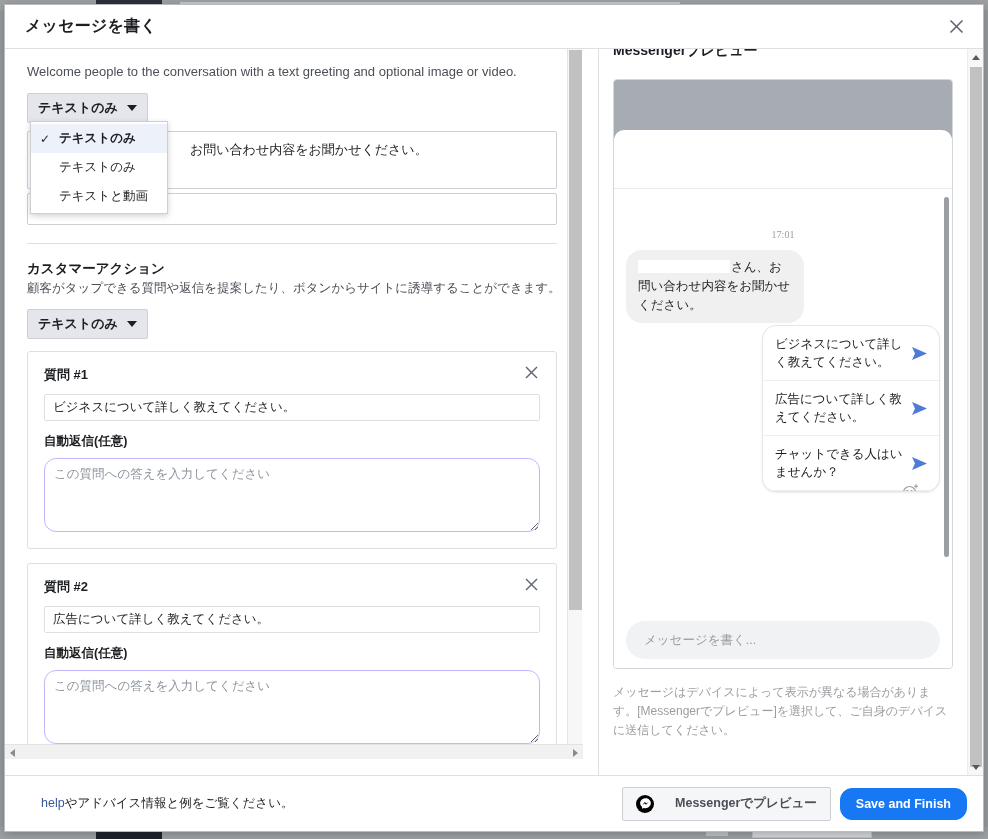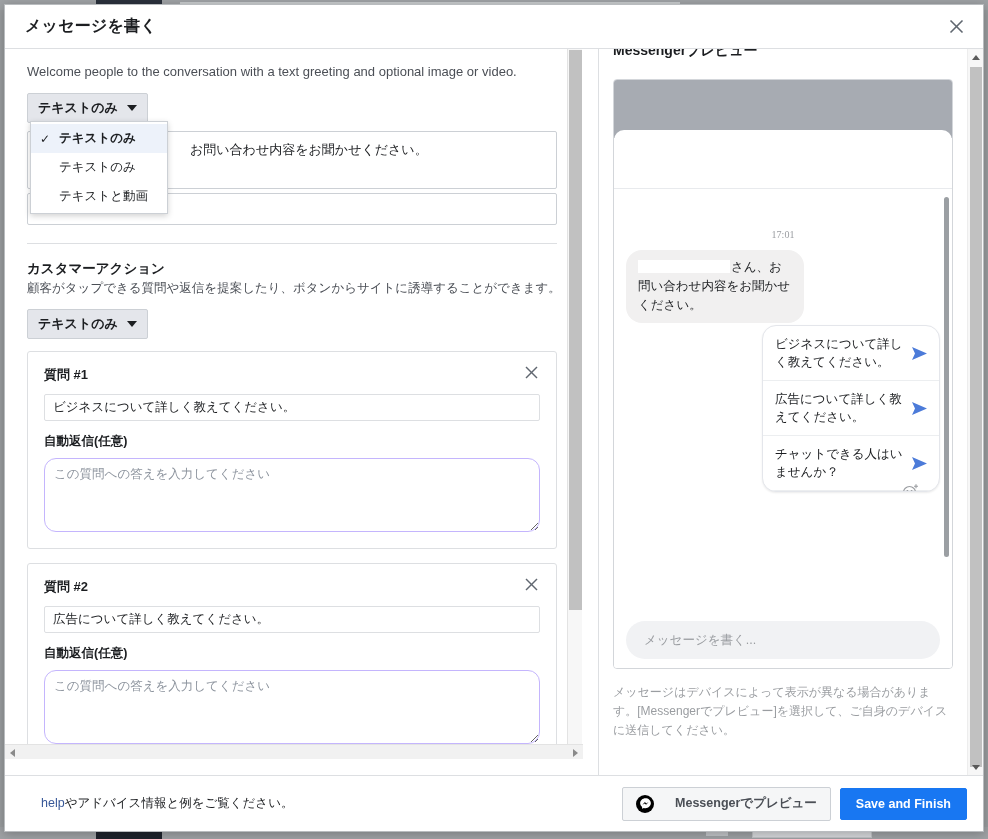--- a/index.html
+++ b/index.html
@@ -224,21 +224,21 @@
   .footer-note { font-size: 12.5px; color: #1c1e21; }
   .footer-note a { color: #385898; text-decoration: none; cursor: pointer; }
   .footer-actions { display: flex; align-items: center; gap: 9px; }
   .btn-messenger {
     display: flex; align-items: center; gap: 21px;
     background: #f5f6f7; border: 1px solid #ccd0d5; border-radius: 2px;
     padding: 7px 13px; font-size: 12.5px; font-weight: bold; color: #4b4f56;
     cursor: pointer;
   }
   .btn-primary {
-    background: #1877f2; border: 1px solid #1877f2; border-radius: 2px;
+    background: #1877f2; border: 1px solid #1877f2; border-radius: 12px;
     padding: 8px 15px; font-size: 12.5px; font-weight: bold; color: #fff;
     cursor: pointer;
   }
   .msgr-icon { width: 18px; height: 18px; border-radius: 50%; background: #000; display: flex; align-items: center; justify-content: center; }
 </style>
 </head>
 <body>
 
 <div id="page-root">
 

